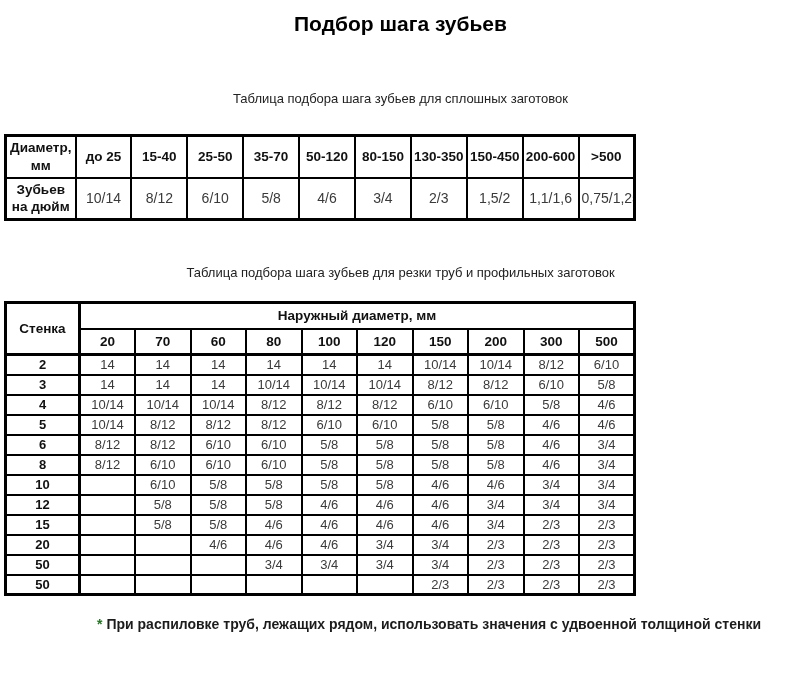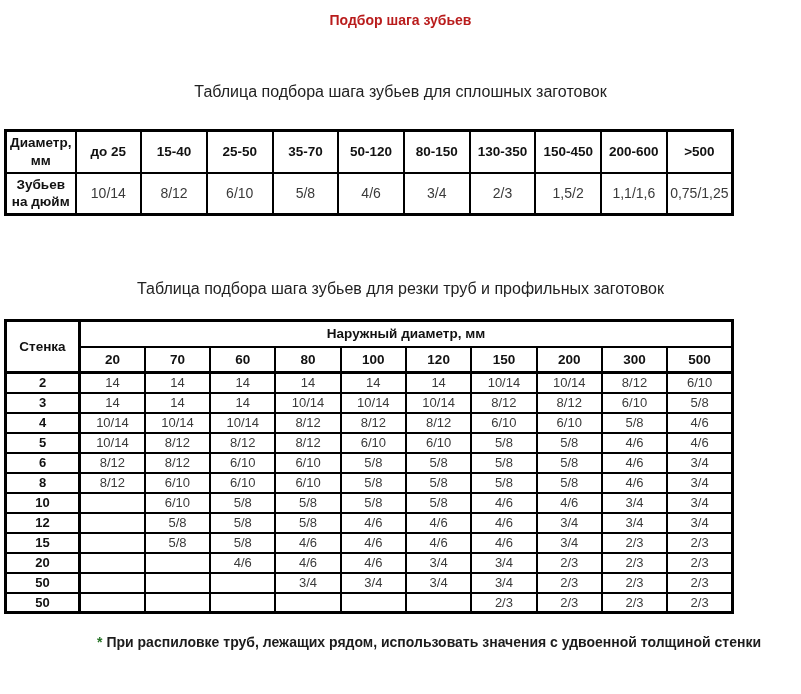--- a/index.html
+++ b/index.html
@@ -7,37 +7,37 @@
   body {
     width: 801px; height: 694px;
     background: #ffffff;
     font-family: "Liberation Sans", sans-serif;
     color: #1a1a1a;
     overflow: hidden;
   }
   .title {
     margin: 12px 0 0 0;
     text-align: center;
-    font-size: 14px;
+    font-size: 21px;
     font-weight: bold;
-    color: #b91c1c;
+    color: #000000;
   }
   .caption {
     text-align: center;
-    font-size: 16px;
+    font-size: 13px;
     color: #222;
     margin: 0;
   }
   .caption1 { margin-top: 55px; }
-  .caption2 { margin-top: 64px; }
+  .caption2 { margin-top: 44px; }
 
   table {
     border-collapse: collapse;
     table-layout: fixed;
-    width: 730px;
+    width: 632px;
     margin-left: 4px;
     border: 3px solid #000;
   }
   th, td {
     border: 2px solid #000;
     text-align: center;
     vertical-align: middle;
     padding: 0 2px;
     overflow: hidden;
   }

